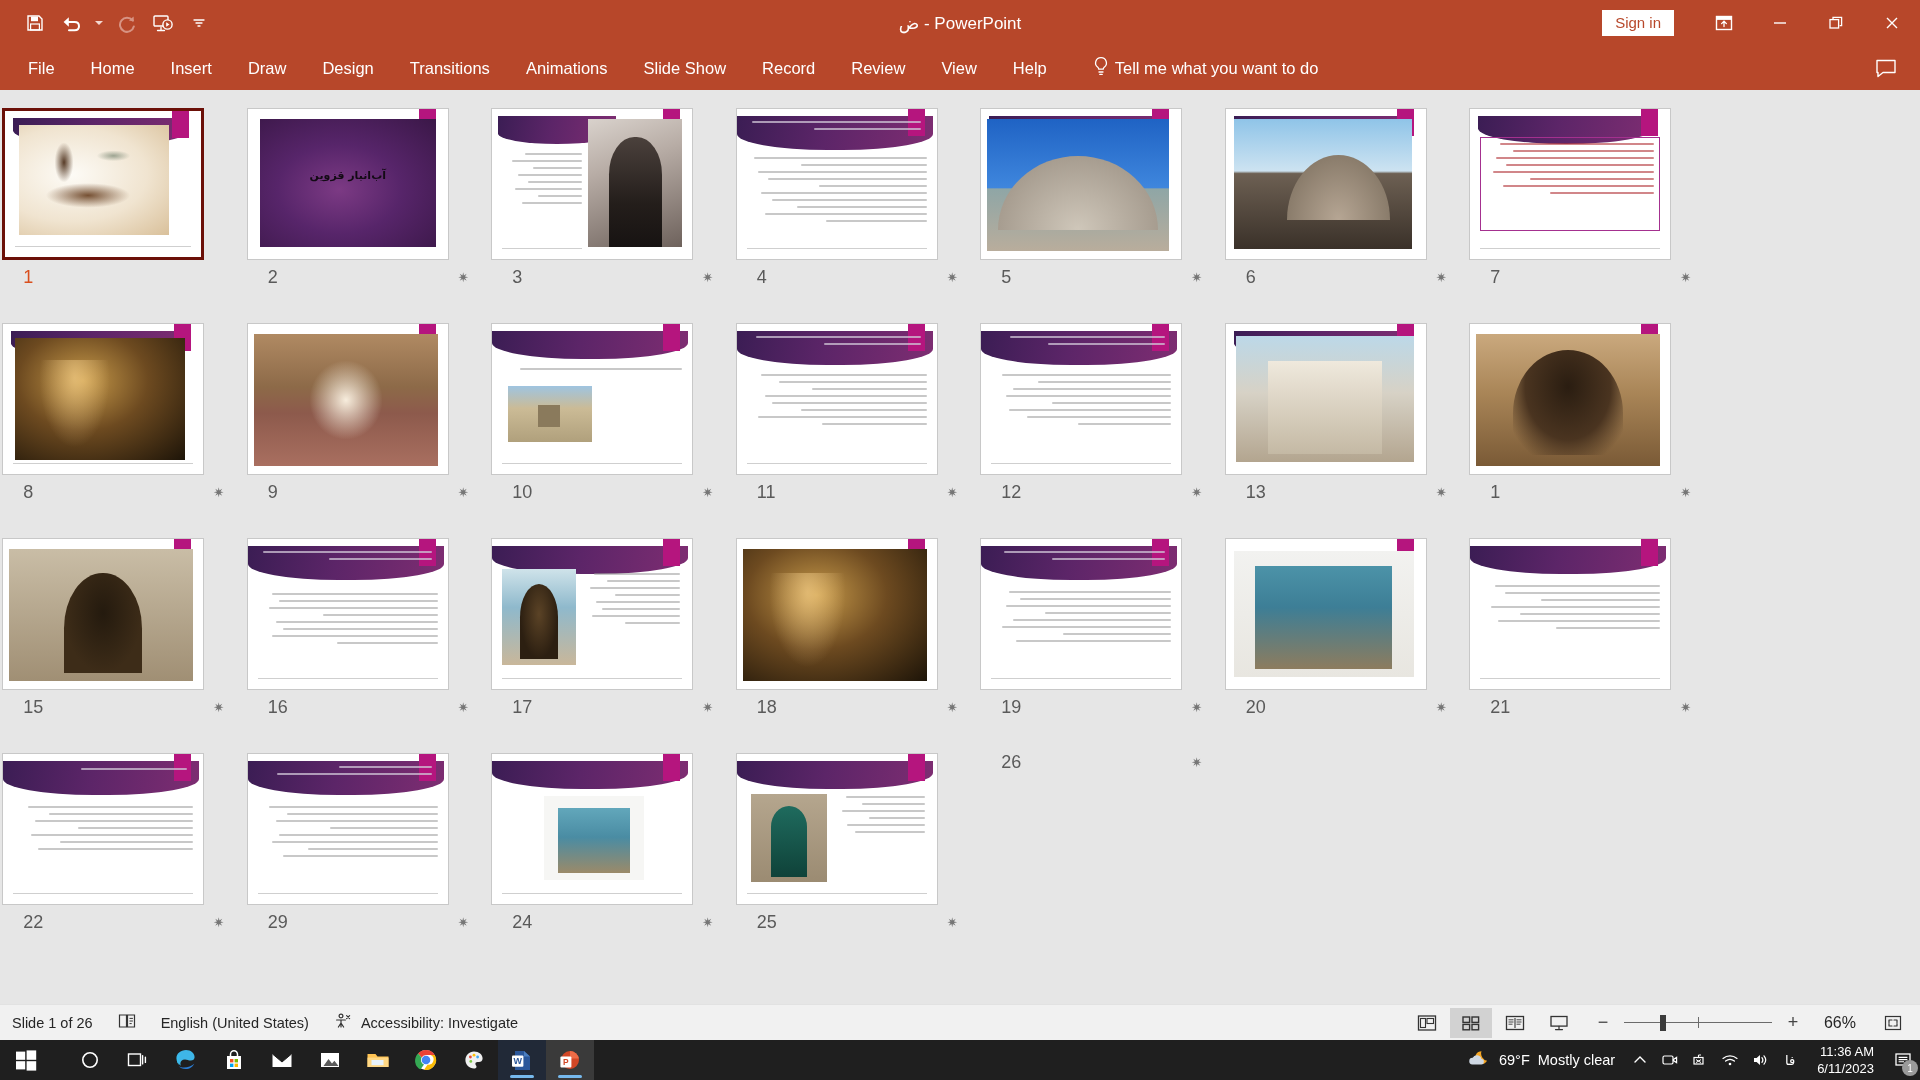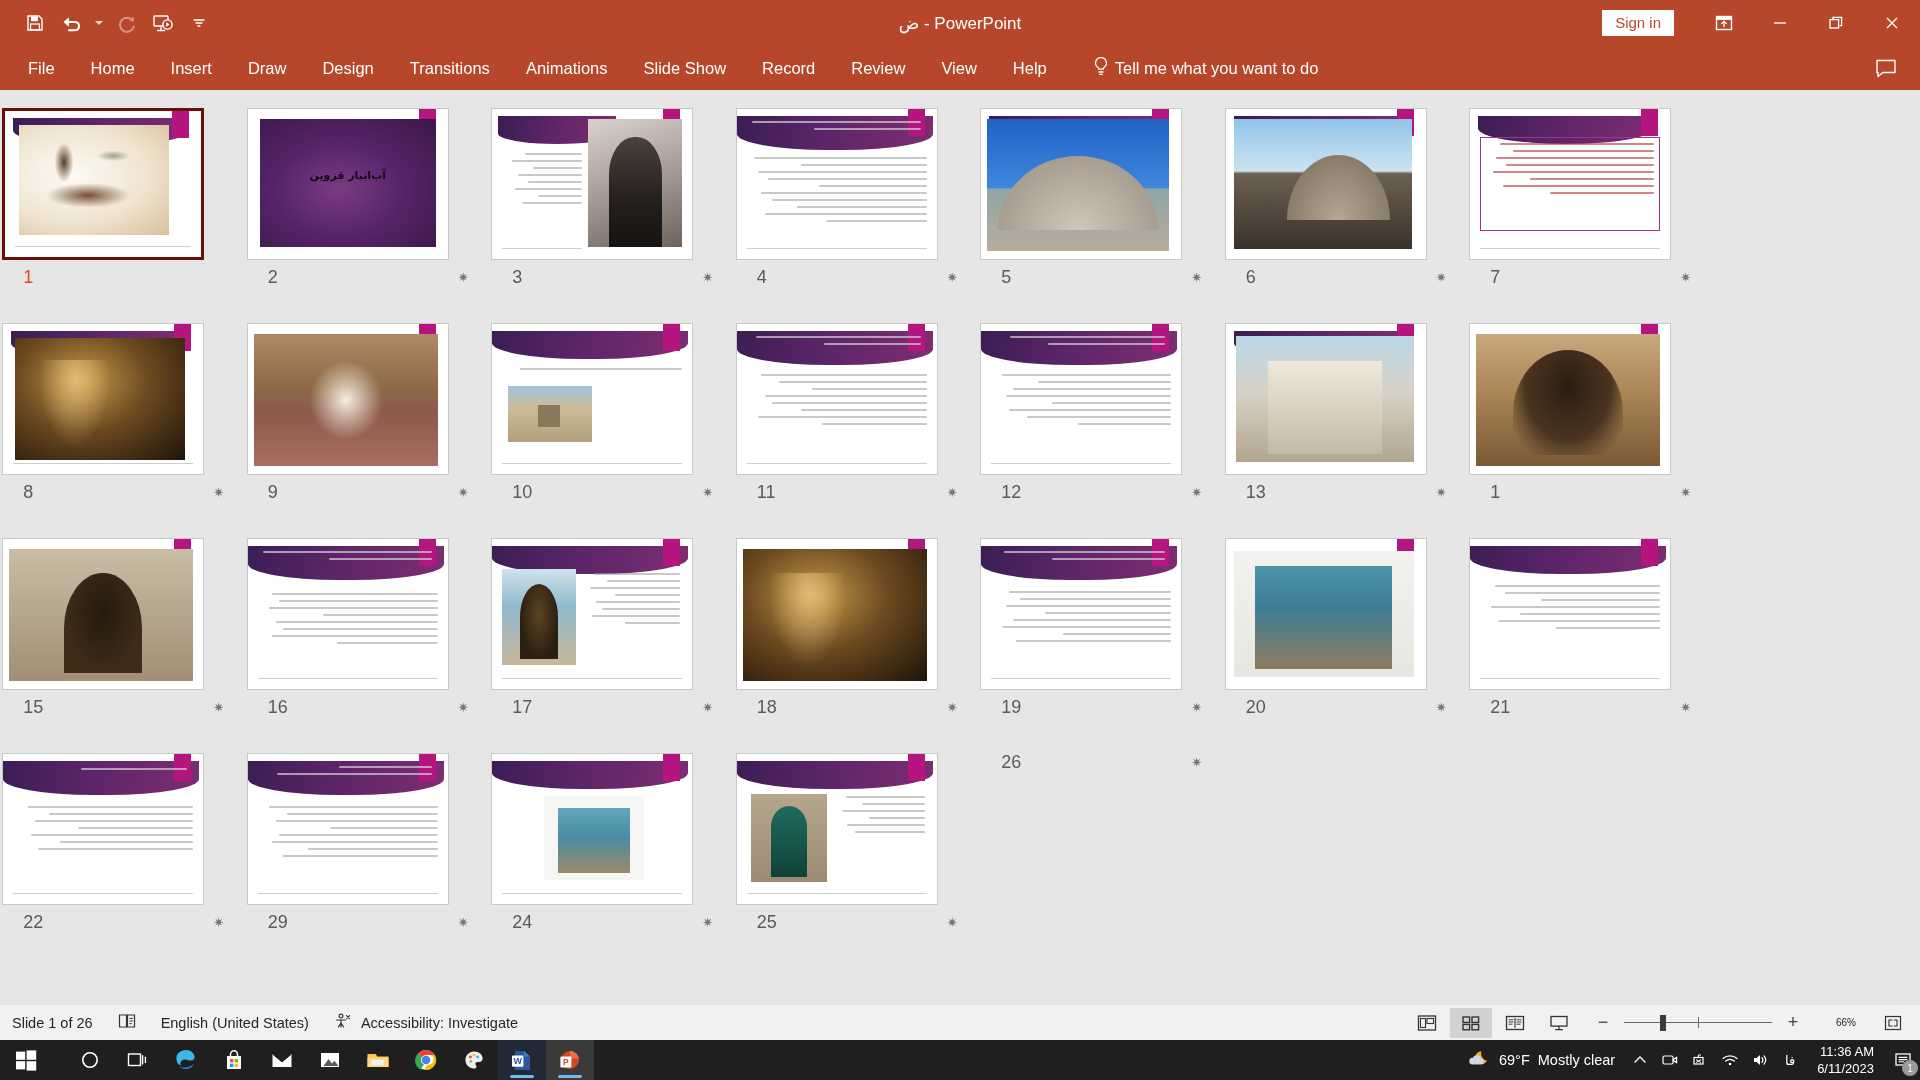--- a/index.html
+++ b/index.html
@@ -222,21 +222,21 @@
   .viewbtn{
     width:42px; height:30px; display:flex; align-items:center; justify-content:center; cursor:pointer;
   }
   .viewbtn.active{ background:#d2d2d2; }
   .zoomctl{ display:flex; align-items:center; gap:10px; margin:0 10px; }
   .zbtn{ width:22px; height:24px; display:flex;align-items:center;justify-content:center;cursor:pointer;font-size:18px;color:#444;}
   .ztrack{ position:relative; width:148px; height:14px; display:flex; align-items:center; cursor:pointer;}
   .ztrack:before{ content:""; position:absolute; left:0; right:0; height:1px; background:#6b6b6b; }
   .zmid{ position:absolute; left:50%; width:1px; height:11px; background:#6b6b6b; }
   .zhandle{ position:absolute; left:36px; width:6px; height:16px; background:#3b3b3b; cursor:pointer;}
-  .zpct{ font-size:10px; color:#262626; min-width:42px; text-align:right; cursor:pointer;}
+  .zpct{ font-size:16px; color:#262626; min-width:42px; text-align:right; cursor:pointer;}
   .fitbtn{ width:34px; height:28px; display:flex;align-items:center;justify-content:center;cursor:pointer;margin-left:8px;}
 
   
   .taskbar{
     position:absolute; left:0; top:1040px; width:1920px; height:40px;
     background:#1f1f1f; display:flex; align-items:center;
   }
   .startbtn{ width:52px;height:40px;display:flex;align-items:center;justify-content:center;cursor:pointer;}
   .searchbox{
     width:330px; height:34px; background:#ebebeb; display:flex; align-items:center; gap:10px;

